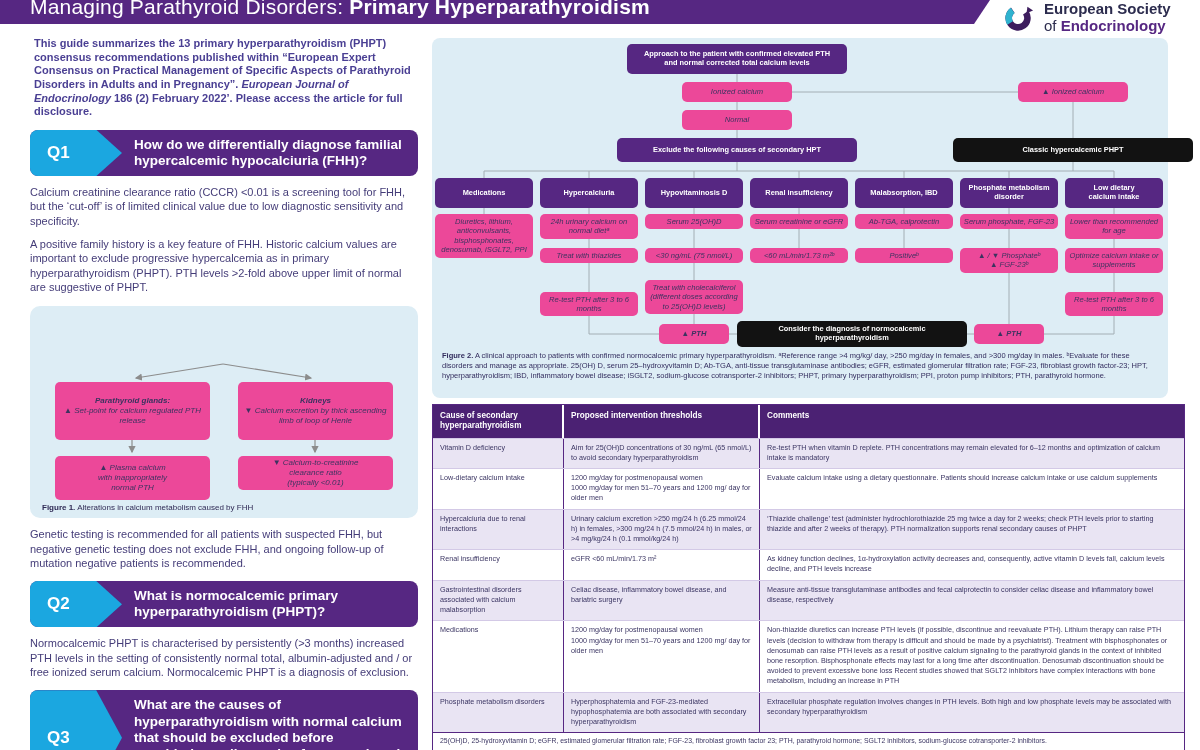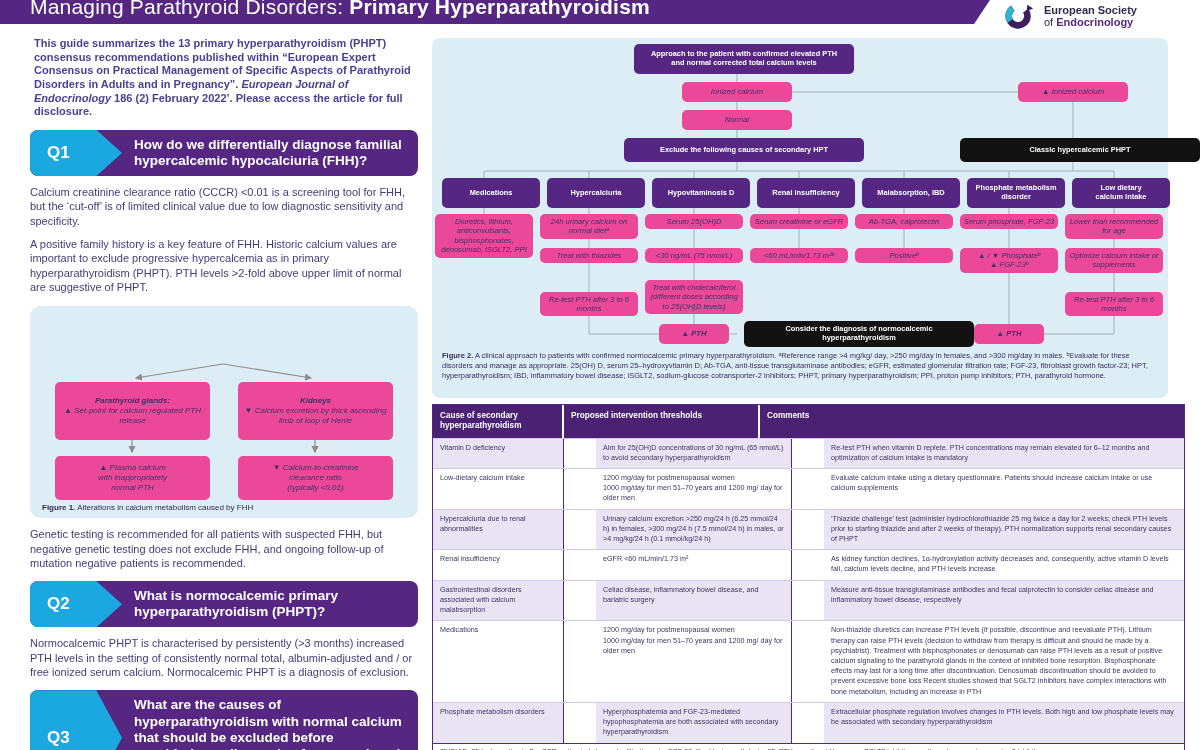--- a/index.html
+++ b/index.html
@@ -6,21 +6,21 @@
   .page{position:relative;width:1200px;height:750px;background:#fff;overflow:hidden;
         font-family:"Liberation Sans","DejaVu Sans",sans-serif;}
   
   .topband{position:absolute;left:0;top:0;width:990px;height:24px;background:#562782;
            clip-path:polygon(0 0,100% 0,calc(100% - 16px) 100%,0 100%);overflow:hidden;}
   .topband .title{color:#fff;font-size:21px;white-space:nowrap;padding-left:30px;margin-top:-5px;letter-spacing:.2px;}
   .title .reg{font-weight:400;}
   .title .bold{font-weight:700;}
   .logo{position:absolute;left:1000px;top:1px;display:flex;align-items:center;gap:6px;}
   .logo svg{display:block;}
-  .logotext{font-size:11px;line-height:1.1;color:#2c2c4e;font-weight:700;}
+  .logotext{font-size:15px;line-height:1.1;color:#2c2c4e;font-weight:700;}
   .logotext .endo{color:#562782;font-weight:700;}
   .logotext .of{font-weight:400;color:#2c2c4e;}
   
   .leftcol{position:absolute;left:30px;top:33px;width:388px;}
   .intro{font-size:11px;font-weight:700;color:#4a3f93;line-height:1.24;margin:4px;}
   .intro .ital{font-style:italic;}
   .bodyp{font-size:11px;color:#443c78;line-height:1.3;margin:9px 0 0;}
   .qbanner{position:relative;background:#562782;border-radius:8px;margin-top:11px;
            padding:7px 10px 7px 104px;min-height:30px;display:flex;align-items:center;overflow:hidden;}
   .qtext{color:#fff;font-weight:700;font-size:13.5px;line-height:1.2;}
@@ -33,34 +33,34 @@
   .fig1{height:212px;margin-top:12px;}
   .fig2{position:absolute;left:432px;top:38px;width:736px;height:360px;border-radius:8px;}
   .figbox svg.wires{position:absolute;left:0;top:0;z-index:0;}
   .node{position:absolute;z-index:1;box-sizing:border-box;display:flex;flex-direction:column;
         align-items:center;justify-content:center;text-align:center;white-space:pre-line;border-radius:5px;}
   .pnode{background:#562782;color:#fff;font-weight:700;}
   .knode{background:#121212;color:#fff;font-weight:700;}
   .wnode{background:#ec4899;color:#3c3360;font-style:italic;}
   .f1txt{font-size:8px;line-height:1.3;}
   .f2txt{font-size:7.6px;line-height:1.25;}
-  .f2hdr{font-size:7.4px;line-height:1.2;margin-left:7px;}
+  .f2hdr{font-size:7.4px;line-height:1.2;}
   .nodet{font-weight:700;}
   .figcap{position:absolute;z-index:1;font-size:8px;color:#2f2a55;line-height:1.32;}
   .figcap b{font-weight:700;}
   .fig2cap{left:10px;right:12px;top:313px;font-size:7.5px;color:#332d5e;}
   
   .tablewrap{position:absolute;left:432px;top:404px;width:753px;border:1px solid #562782;box-sizing:border-box;background:#fff;}
   .trow{display:grid;grid-template-columns:131px 196px 1fr;}
   .th{background:#4b2173;color:#fff;font-weight:700;font-size:8.2px;line-height:1.25;
       padding:6px 7px;border-right:2px solid #fff;}
   .th:last-child{border-right:none;}
   .tc{font-size:7.2px;line-height:1.42;color:#3a3462;padding:4px 7px 5px;border-right:1px solid #562782;white-space:pre-line;}
   .tc:last-child{border-right:none;}
-  .brow{border-top:1px solid #d3c9e6;gap:32px;}
+  .brow{border-top:1px solid #d3c9e6;}
   .lav .tc{background:#e9e4f3;}
   .tfoot{font-size:6.9px;color:#3a3462;padding:4px 7px;border-top:1px solid #562782;background:#fff;line-height:1.3;}
 </style>
 </head>
 <body>
 
 <div class="page">
 
   <div class="topband">
     <div class="title">
@@ -112,21 +112,21 @@
         <span class="nodet">Parathyroid glands:</span>
         <span>▲ Set-point for calcium regulated PTH release</span>
       </div>
       <div class="node wnode f1txt" style="left:208px;top:76px;width:155px;height:58px;padding:4px;">
         <span class="nodet">Kidneys</span>
         <span>▼ Calcium excretion by thick ascending limb of loop of Henle</span>
       </div>
       <div class="node wnode f1txt" style="left:25px;top:150px;width:155px;height:44px;padding:3px;">▲ Plasma calcium
 with inappropriately
 normal PTH</div>
-      <div class="node wnode f1txt" style="left:208px;top:150px;width:155px;height:44px;padding:3px;">▼ Calcium-to-creatinine
+      <div class="node wnode f1txt" style="left:208px;top:150px;width:155px;height:34px;padding:3px;">▼ Calcium-to-creatinine
 clearance ratio
 (typically &lt;0.01)</div>
       <div class="figcap" style="left:12px;top:197px;"><b>Figure 1.</b><span> Alterations in calcium metabolism caused by FHH</span></div>
     </div>
 
     <p class="bodyp">Genetic testing is recommended for all patients with suspected FHH, but negative genetic testing does not exclude FHH, and ongoing follow-up of mutation negative patients is recommended.</p>
 
     <div class="qbanner">
       <div class="qbadge">
           <span>Q2</span>
@@ -224,21 +224,21 @@
       <div class="tc">Aim for 25(OH)D concentrations of 30 ng/mL (65 nmol/L) to avoid secondary hyperparathyroidism</div>
       <div class="tc">Re-test PTH when vitamin D replete. PTH concentrations may remain elevated for 6–12 months and optimization of calcium intake is mandatory</div>
     </div>
     <div class="trow brow">
       <div class="tc">Low-dietary calcium intake</div>
       <div class="tc">1200 mg/day for postmenopausal women
 1000 mg/day for men 51–70 years and 1200 mg/ day for older men</div>
       <div class="tc">Evaluate calcium intake using a dietary questionnaire. Patients should increase calcium intake or use calcium supplements</div>
     </div>
     <div class="trow brow lav">
-      <div class="tc">Hypercalciuria due to renal abnormalities</div>
+      <div class="tc">Hypercalciuria due to renal interactions</div>
       <div class="tc">Urinary calcium excretion &gt;250 mg/24 h (6.25 mmol/24 h) in females, &gt;300 mg/24 h (7.5 mmol/24 h) in males, or &gt;4 mg/kg/24 h (0.1 mmol/kg/24 h)</div>
       <div class="tc">‘Thiazide challenge’ test (administer hydrochlorothiazide 25 mg twice a day for 2 weeks; check PTH levels prior to starting thiazide and after 2 weeks of therapy). PTH normalization supports renal secondary causes of PHPT</div>
     </div>
     <div class="trow brow">
       <div class="tc">Renal insufficiency</div>
       <div class="tc">eGFR &lt;60 mL/min/1.73 m²</div>
       <div class="tc">As kidney function declines, 1α-hydroxylation activity decreases and, consequently, active vitamin D levels fall, calcium levels decline, and PTH levels increase</div>
     </div>
     <div class="trow brow lav">
       <div class="tc">Gastrointestinal disorders associated with calcium malabsorption</div>

